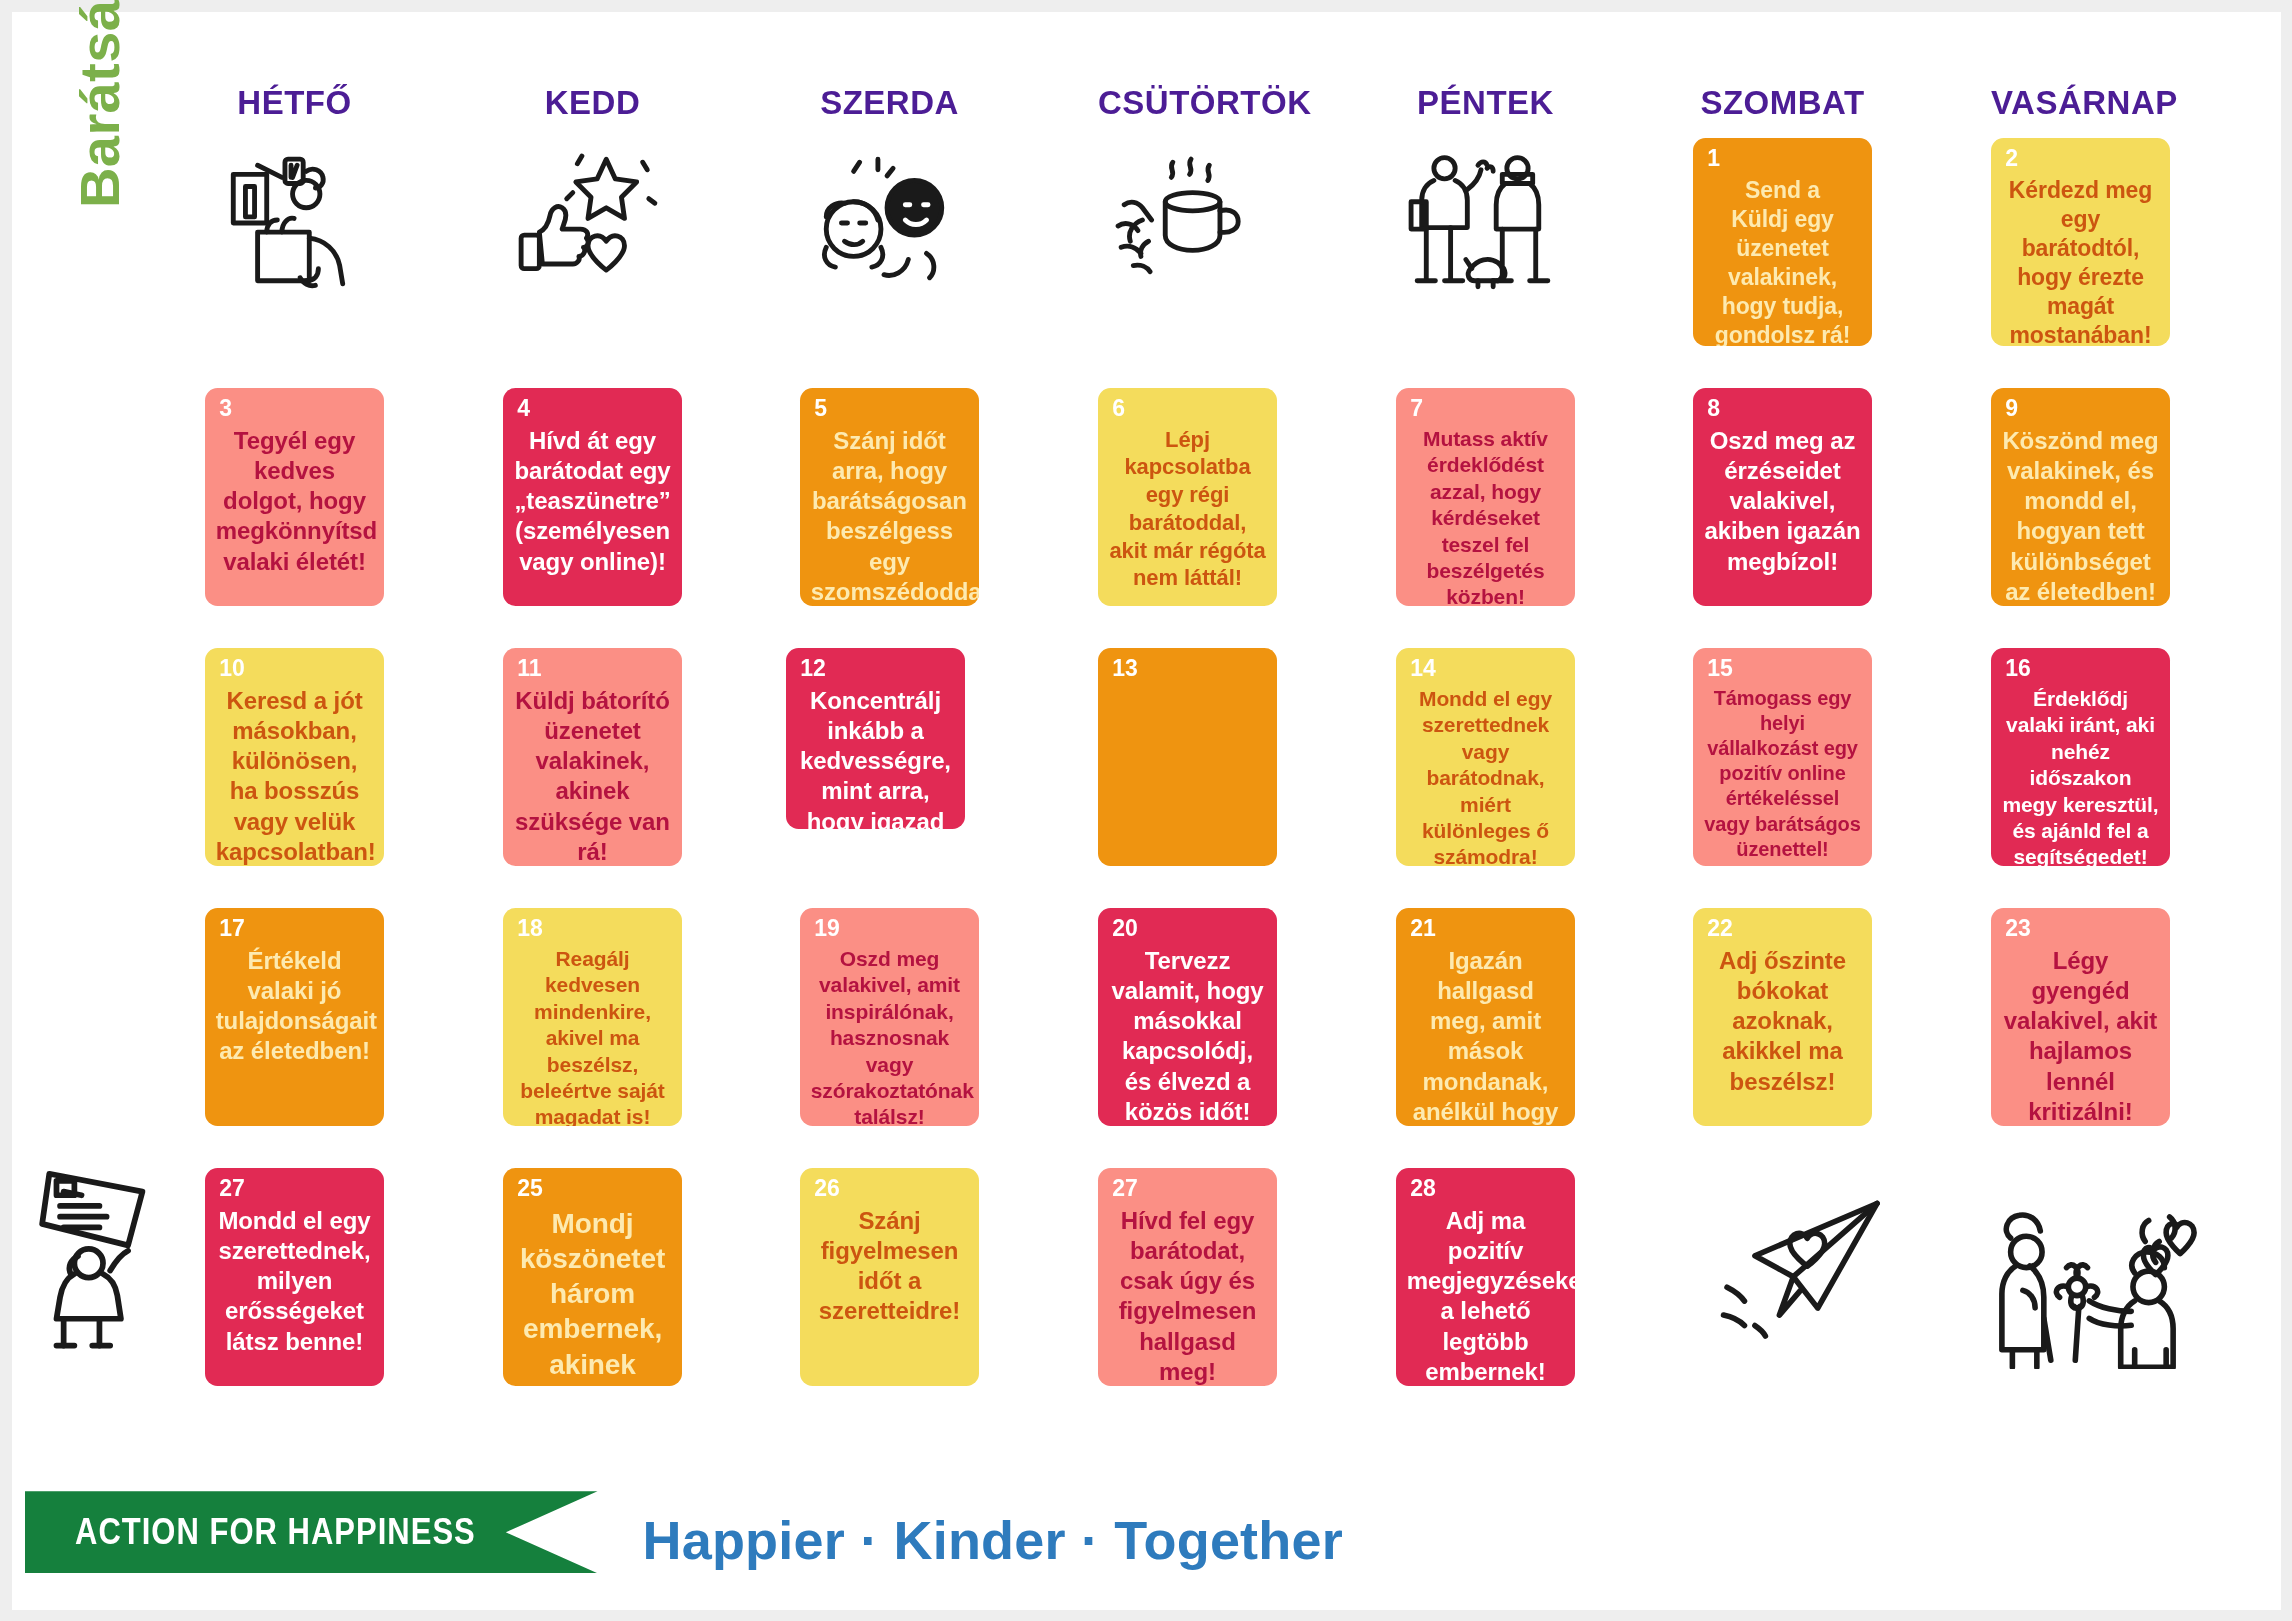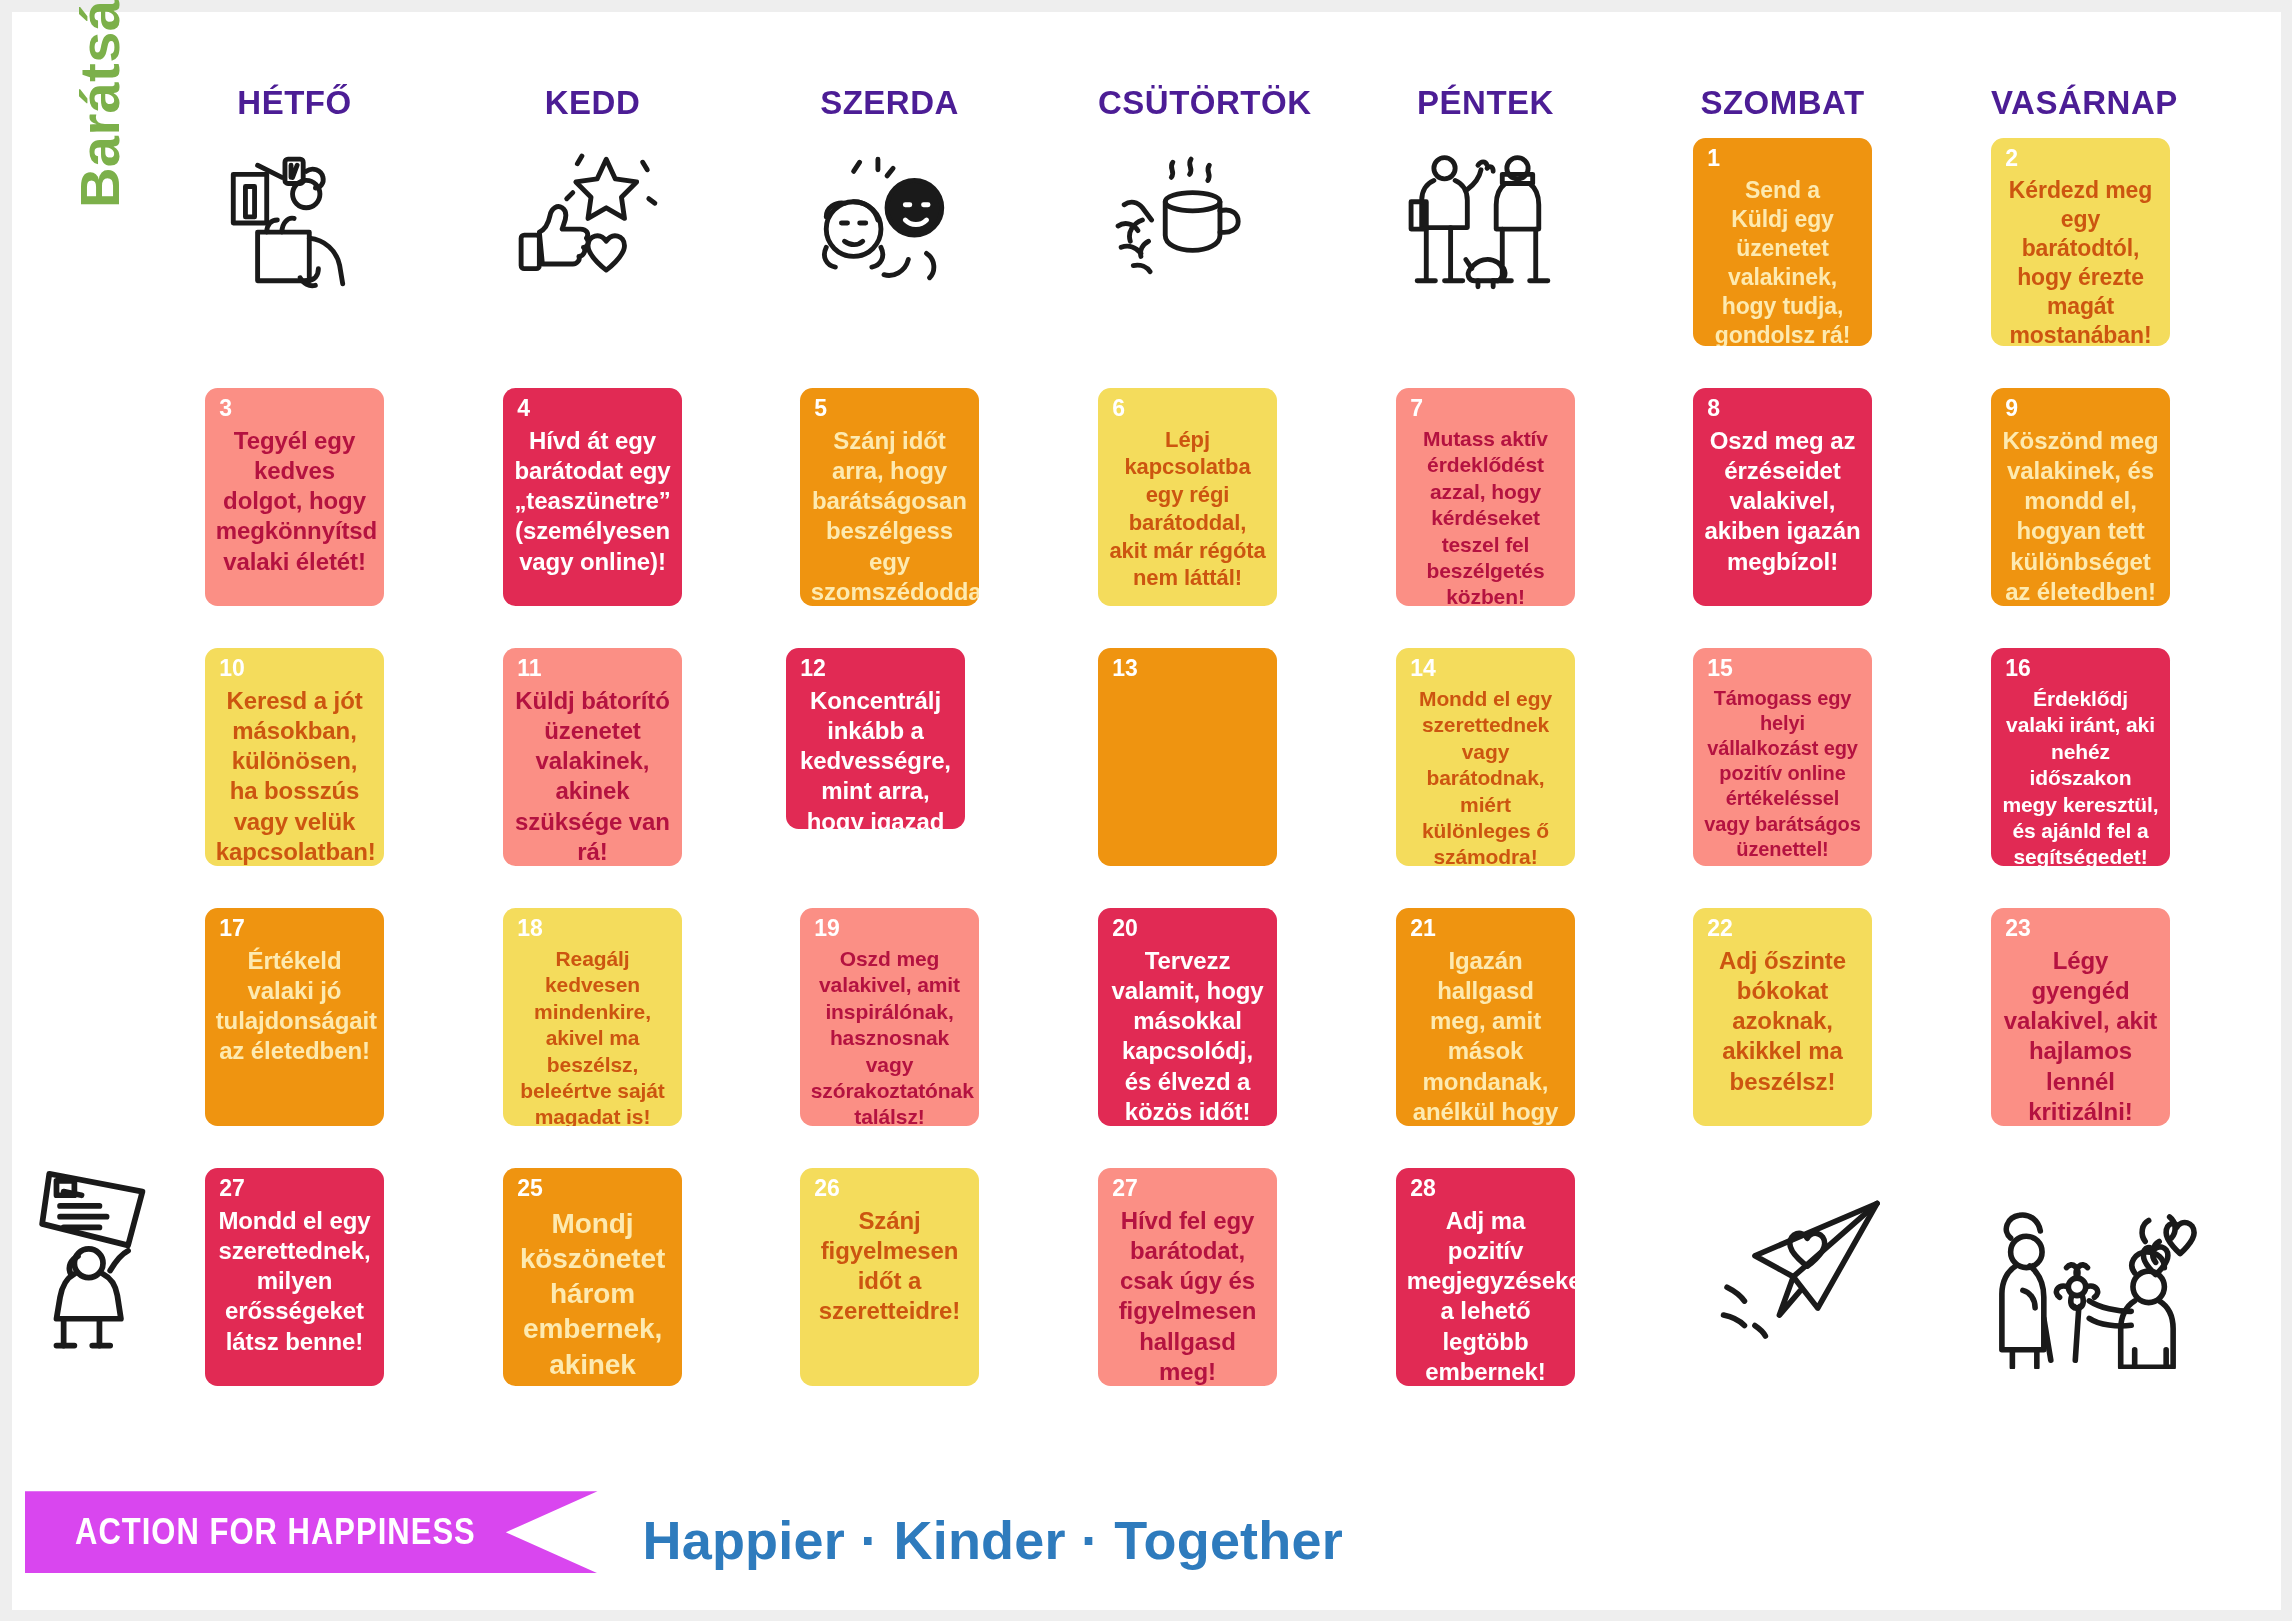--- a/index.html
+++ b/index.html
@@ -82,21 +82,21 @@
 
   
   .illus { position: absolute; }
   .illus svg { display: block; }
 
   
   #footer { position: absolute; left: 12.5px; bottom: 19.7px; width: 2266px; height: 99px; }
   #banner {
     position: absolute; left: 0; top: 0;
     width: 573px; height: 82px;
-    background: #d946ef;
+    background: #15803d;
     clip-path: polygon(0 0, 100% 0, 84% 50%, 100% 100%, 0 100%);
     display: flex; align-items: center;
   }
   #banner span {
     color: #ffffff;
     font-size: 36px;
     font-weight: bold;
     letter-spacing: 1.2px;
     margin-left: 50px;
     transform: scaleX(0.86);

